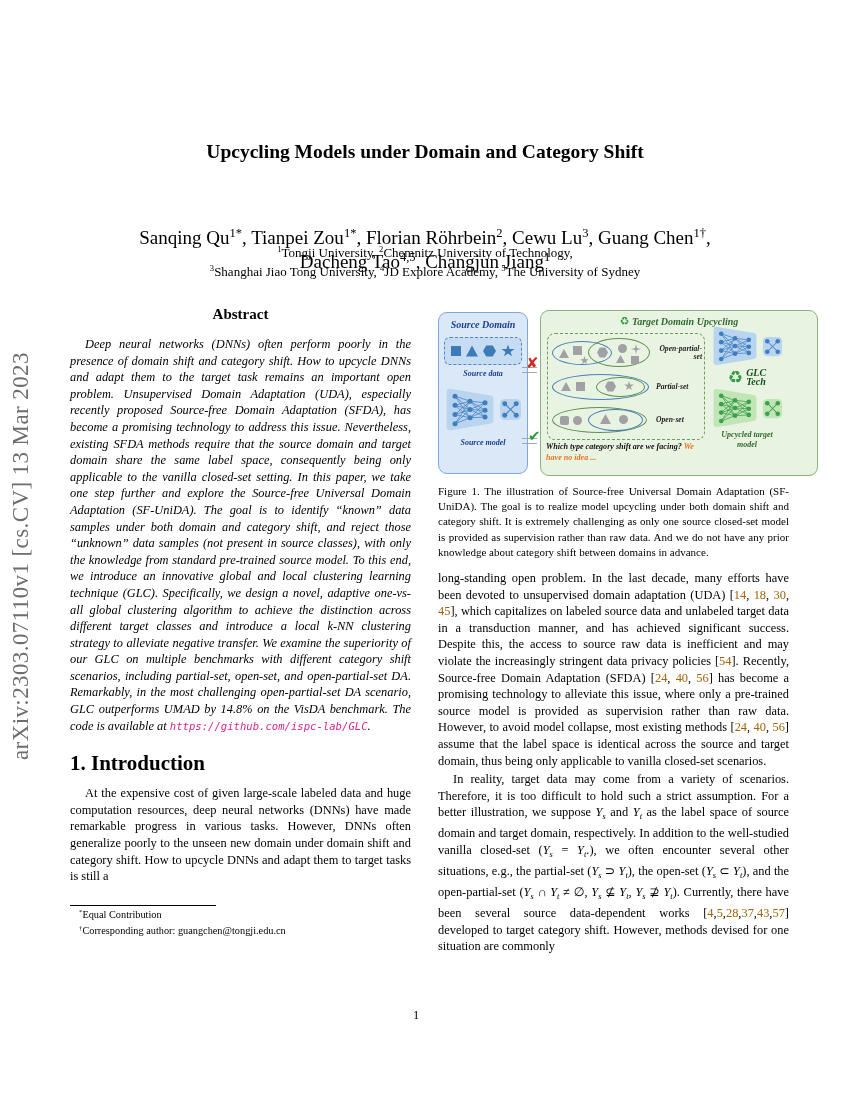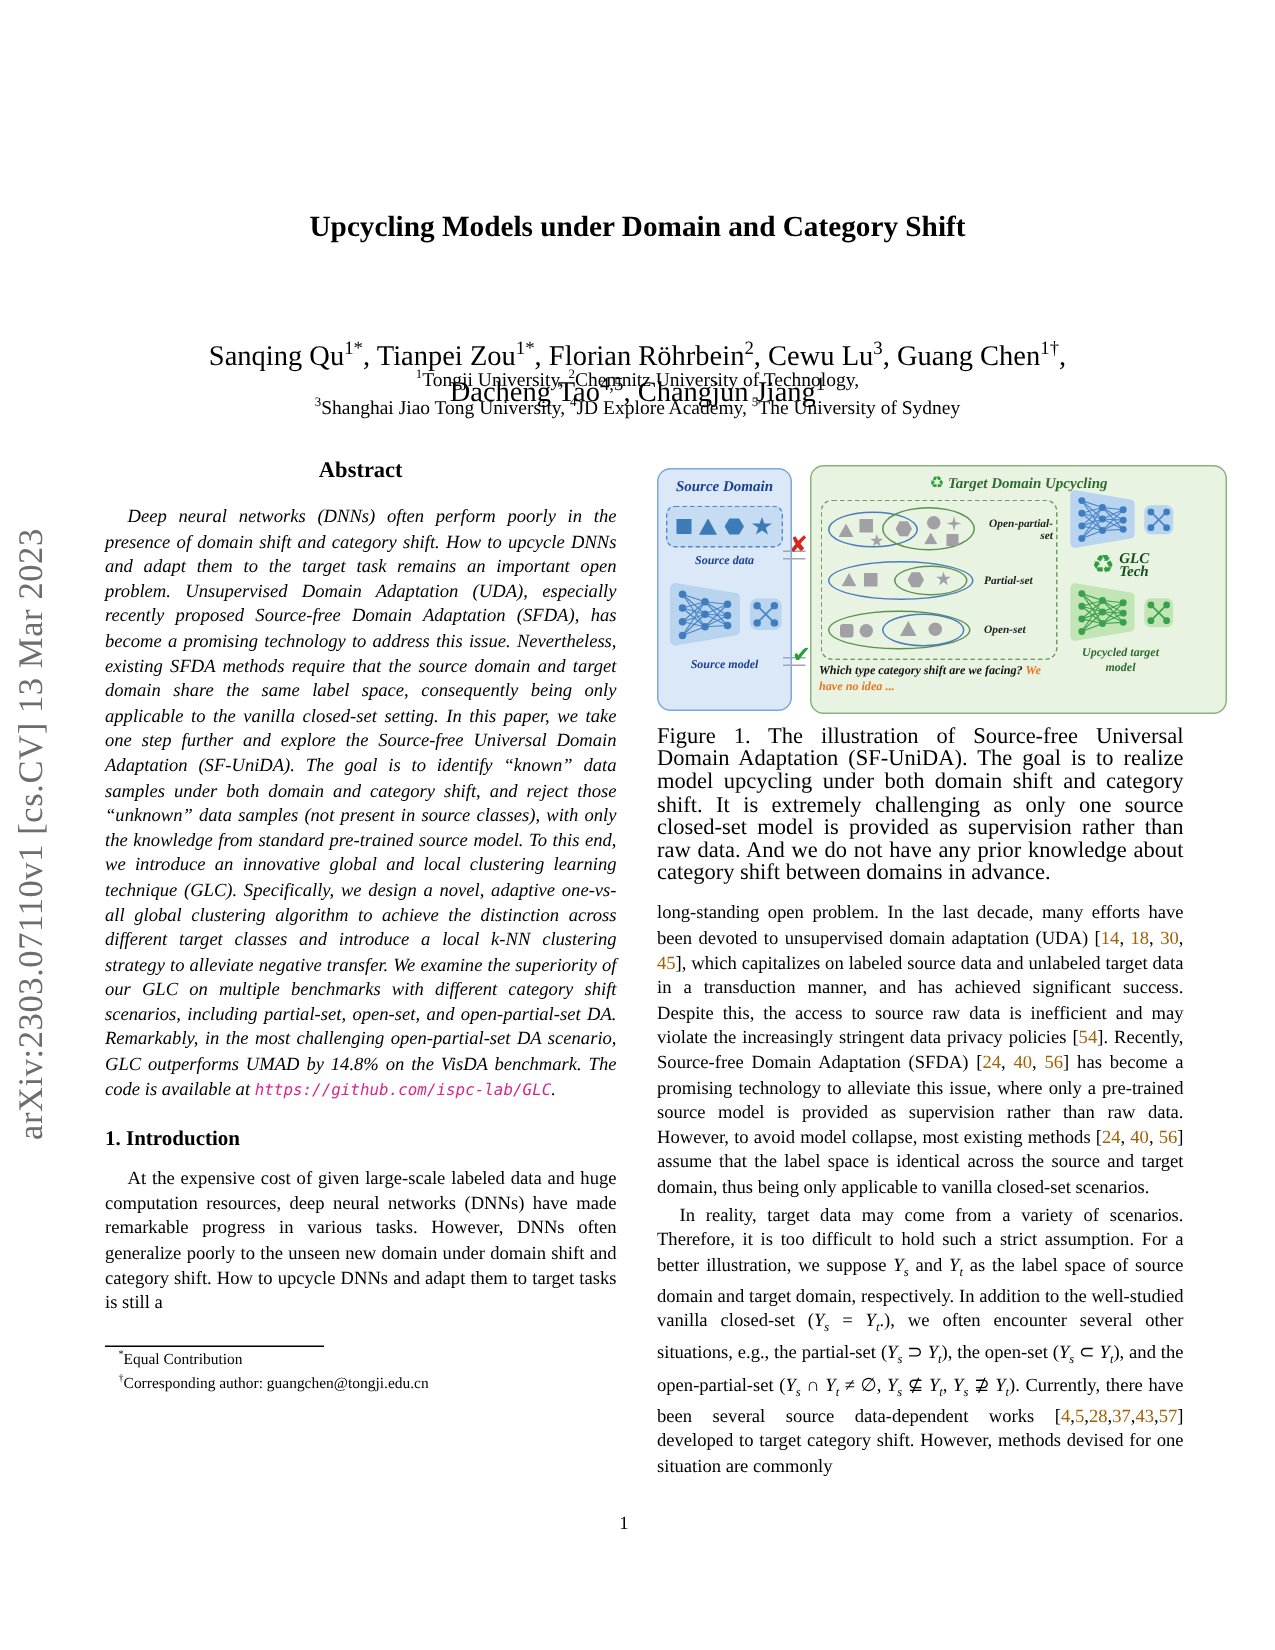--- a/index.html
+++ b/index.html
@@ -17,26 +17,26 @@
   .affils{position:absolute;top:243px;left:0;width:100%;text-align:center;
       font-size:13px;line-height:19px;}
   
   .col-left{position:absolute;left:70px;top:306px;width:341px;}
   .col-right{position:absolute;left:438px;top:310px;width:351px;}
   .abstract-h{text-align:center;font-weight:bold;font-size:15px;}
   .abstract-body{margin-top:13px;font-style:italic;font-size:12.4px;line-height:16.6px;
       text-align:justify;text-indent:15px;}
   .url{font-family:"DejaVu Sans Mono",monospace;font-size:10.6px;color:#d6278f;}
   .cite{color:#a16207;}
-  .intro-h{margin-top:17px;font-size:14px;font-weight:bold;}
+  .intro-h{margin-top:17px;font-size:21px;font-weight:bold;}
   .para{margin-top:9px;font-size:12.4px;line-height:16.6px;text-align:justify;}
   .indent{text-indent:15px;}
   .fnrule{margin-top:20px;width:146px;border-top:1px solid #000;height:0;}
   .fn{font-size:10.3px;line-height:14.5px;margin-top:2px;padding-left:9px;}
-  .caption{margin-top:8px;font-size:15px;line-height:15.2px;text-align:justify;}
+  .caption{margin-top:8px;font-size:11px;line-height:15.2px;text-align:justify;}
   .page-num{position:absolute;top:1008px;left:402px;width:28px;text-align:center;font-size:12.5px;}
   .mathY{font-style:italic;font-family:"Liberation Serif",serif;}
   .mathY sub{font-size:68%;}
   
   .fig{position:relative;height:166px;font-family:"Liberation Serif",serif;text-decoration:underline;}
   .src-panel{position:absolute;left:0;top:2px;width:90px;height:162px;background:#dbe8f7;
       border:1.5px solid #7fa8d9;border-radius:9px;box-sizing:border-box;}
   .src-title{margin-top:6px;text-align:center;font-size:10px;font-weight:bold;font-style:italic;color:#1b3f8f;}
   .data-box{margin:7px 5px 0 5px;height:26px;background:#c6dcf3;border:1.4px dashed #4f86c6;
       border-radius:6px;display:flex;align-items:center;justify-content:center;gap:5px;}

